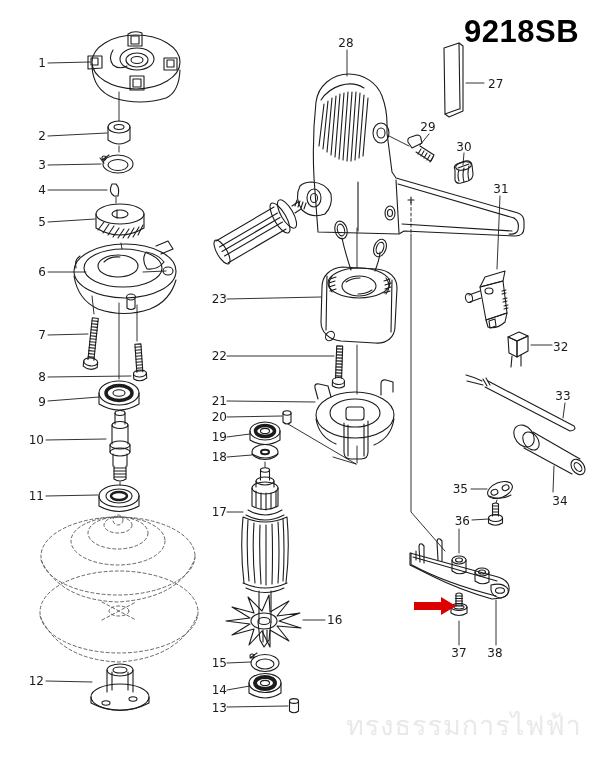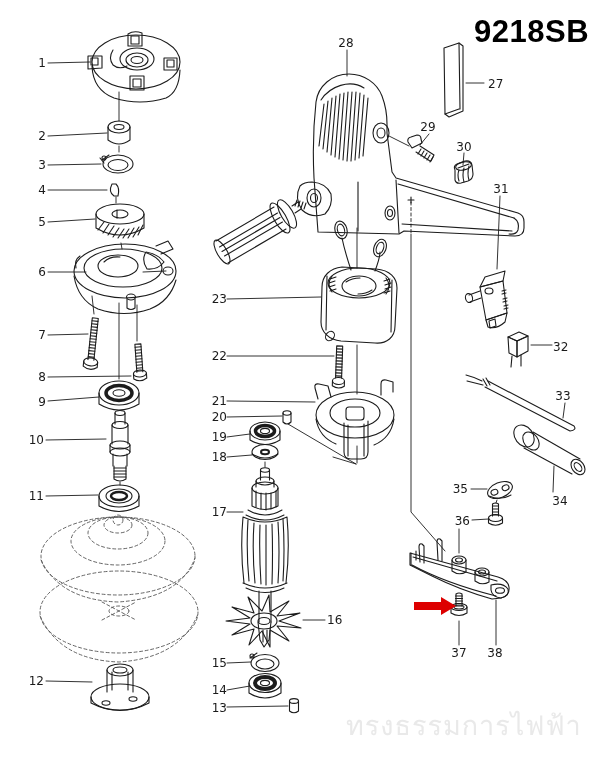--- a/index.html
+++ b/index.html
@@ -1,19 +1,19 @@
 <!DOCTYPE html>
 <html><head>
 <meta charset="utf-8">
 <style>
   html,body{margin:0;padding:0;background:#fff;}
   .stage{position:relative;width:613px;height:768px;background:#fff;overflow:hidden;
          font-family:"Liberation Sans",sans-serif;}
   .stage svg{position:absolute;left:0;top:0;}
-  .model-title{position:absolute;left:474px;top:14px;width:136px;
+  .model-title{position:absolute;left:464px;top:14px;width:136px;
     font-family:"Liberation Sans",sans-serif;font-weight:bold;font-size:31px;
     letter-spacing:.5px;color:#000;}
   .watermark{position:absolute;left:346px;top:704px;width:266px;
     font-family:"DejaVu Sans",sans-serif;font-size:27px;color:#e9e9e9;
     letter-spacing:1px;white-space:nowrap;}
   .lbl{font:12px "DejaVu Sans",sans-serif;fill:#1a1a1a;}
 </style>
 </head>
 <body>
 

